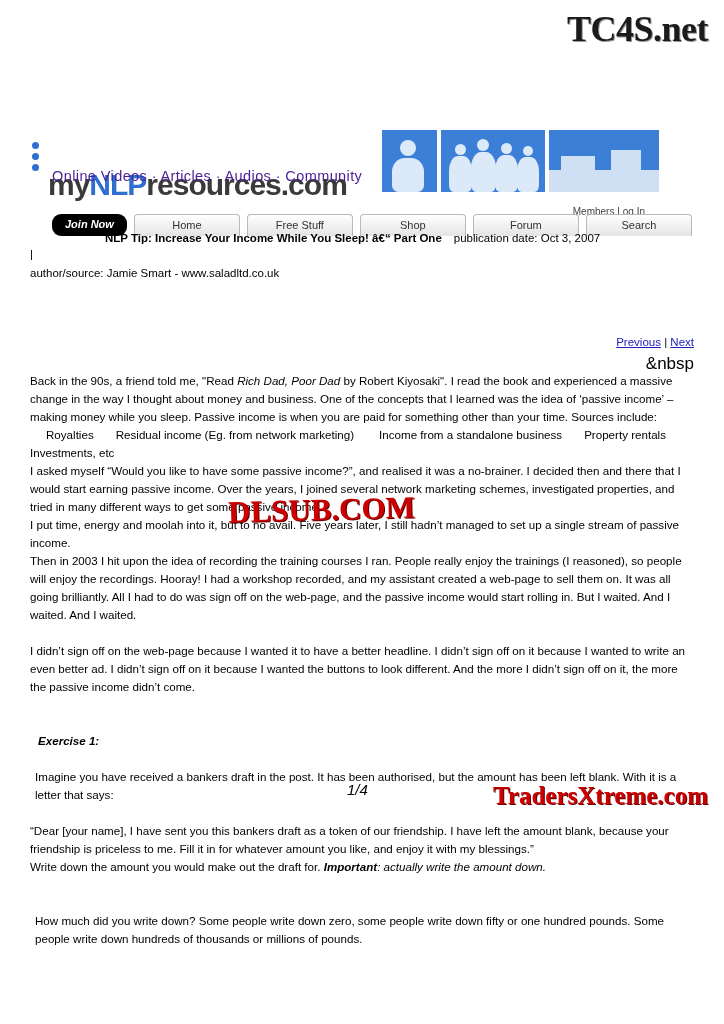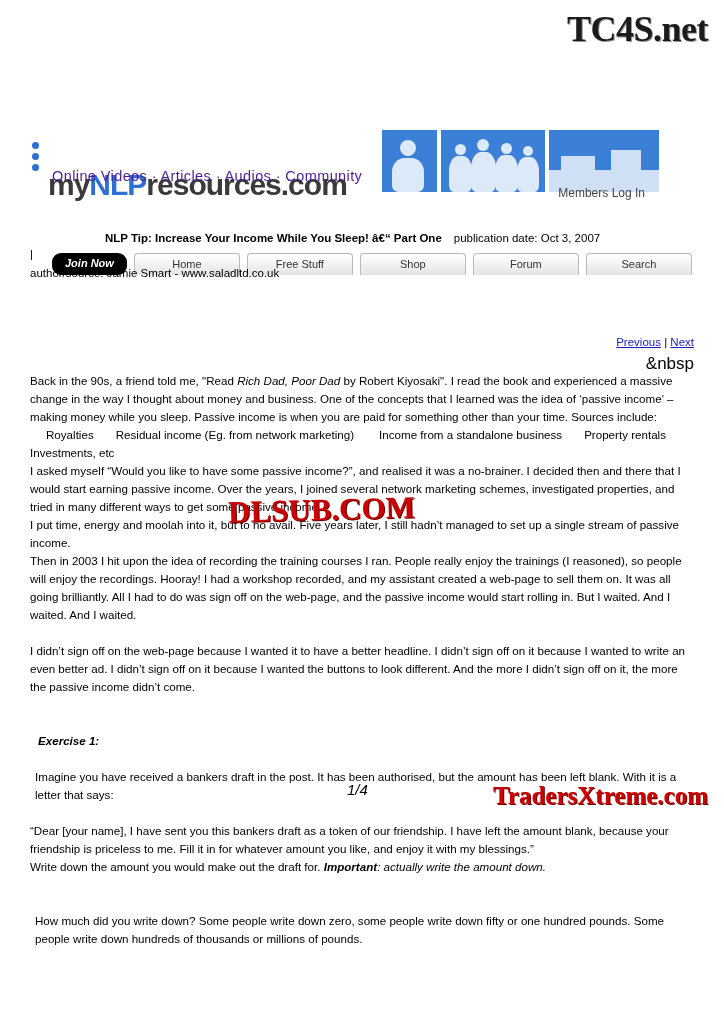--- a/index.html
+++ b/index.html
@@ -106,34 +106,33 @@
     border-radius: 50%;
   }
   .pic .band {
     position: absolute;
     background: #cfe0f5;
   }
 
   .memberlog {
     position: absolute;
     right: -5px;
-    top: 56px;
-    font-size: 12px;
+    top: 76px;
+    font-size: 10px;
     color: #444;
   }
 
   
   .nav {
     position: absolute;
     left: 52px;
     top: 214px;
     height: 22px;
     display: flex;
     align-items: stretch;
-    margin-top: 39px;
   }
   .nav .join {
     background: #000;
     color: #fff;
     font-size: 11px;
     font-weight: bold;
     font-style: italic;
     padding: 4px 13px 4px 13px;
     border-radius: 9px;
     line-height: 13px;

